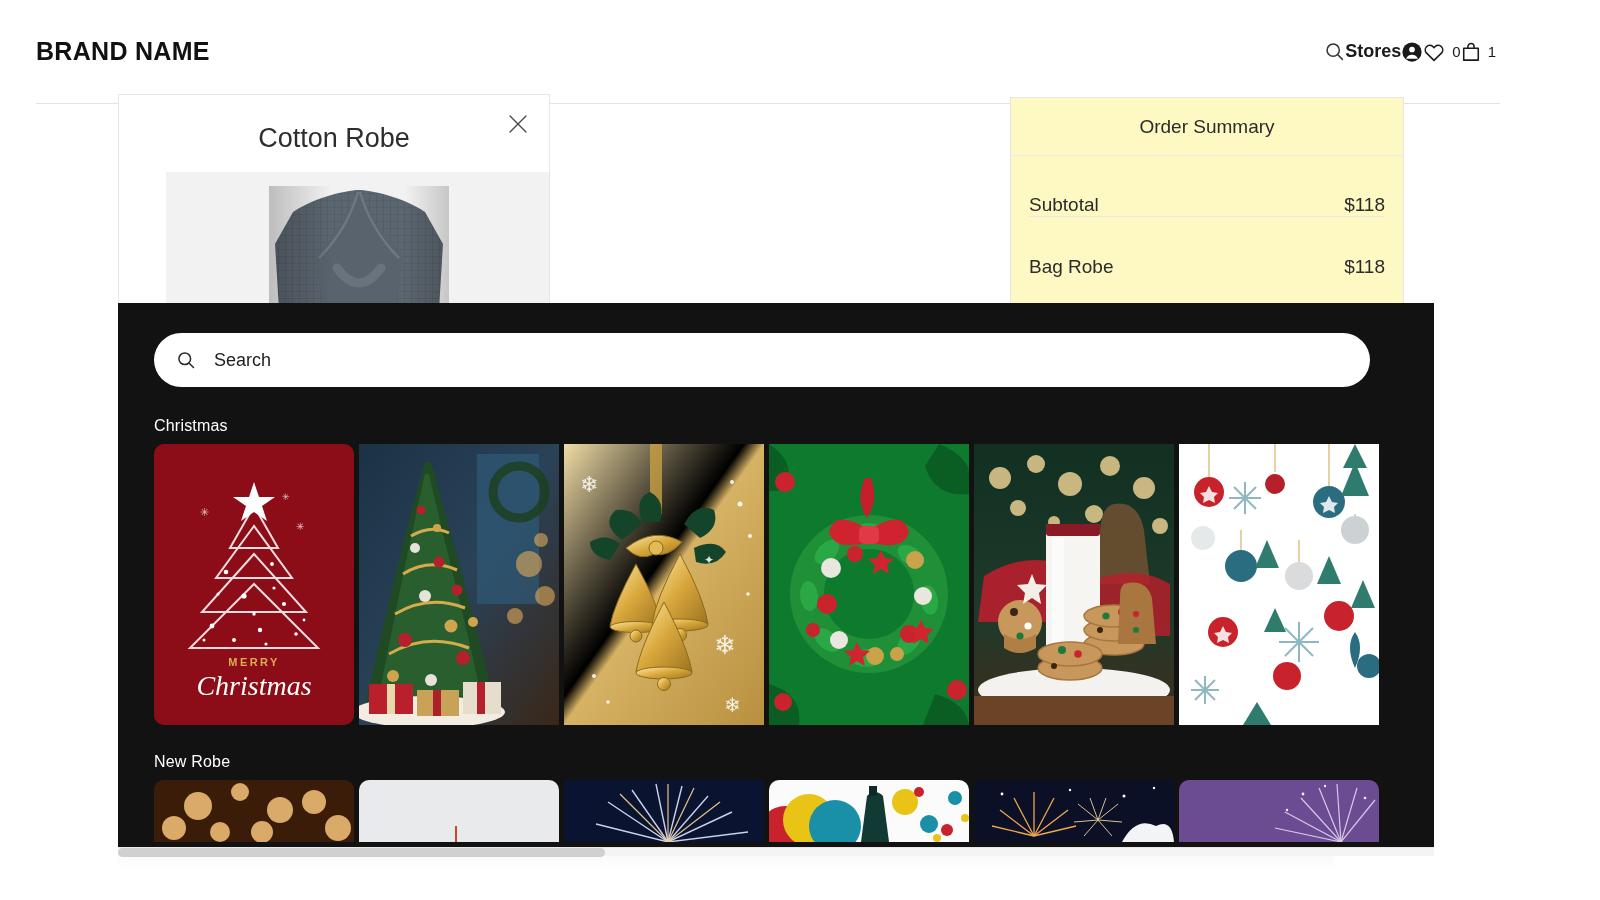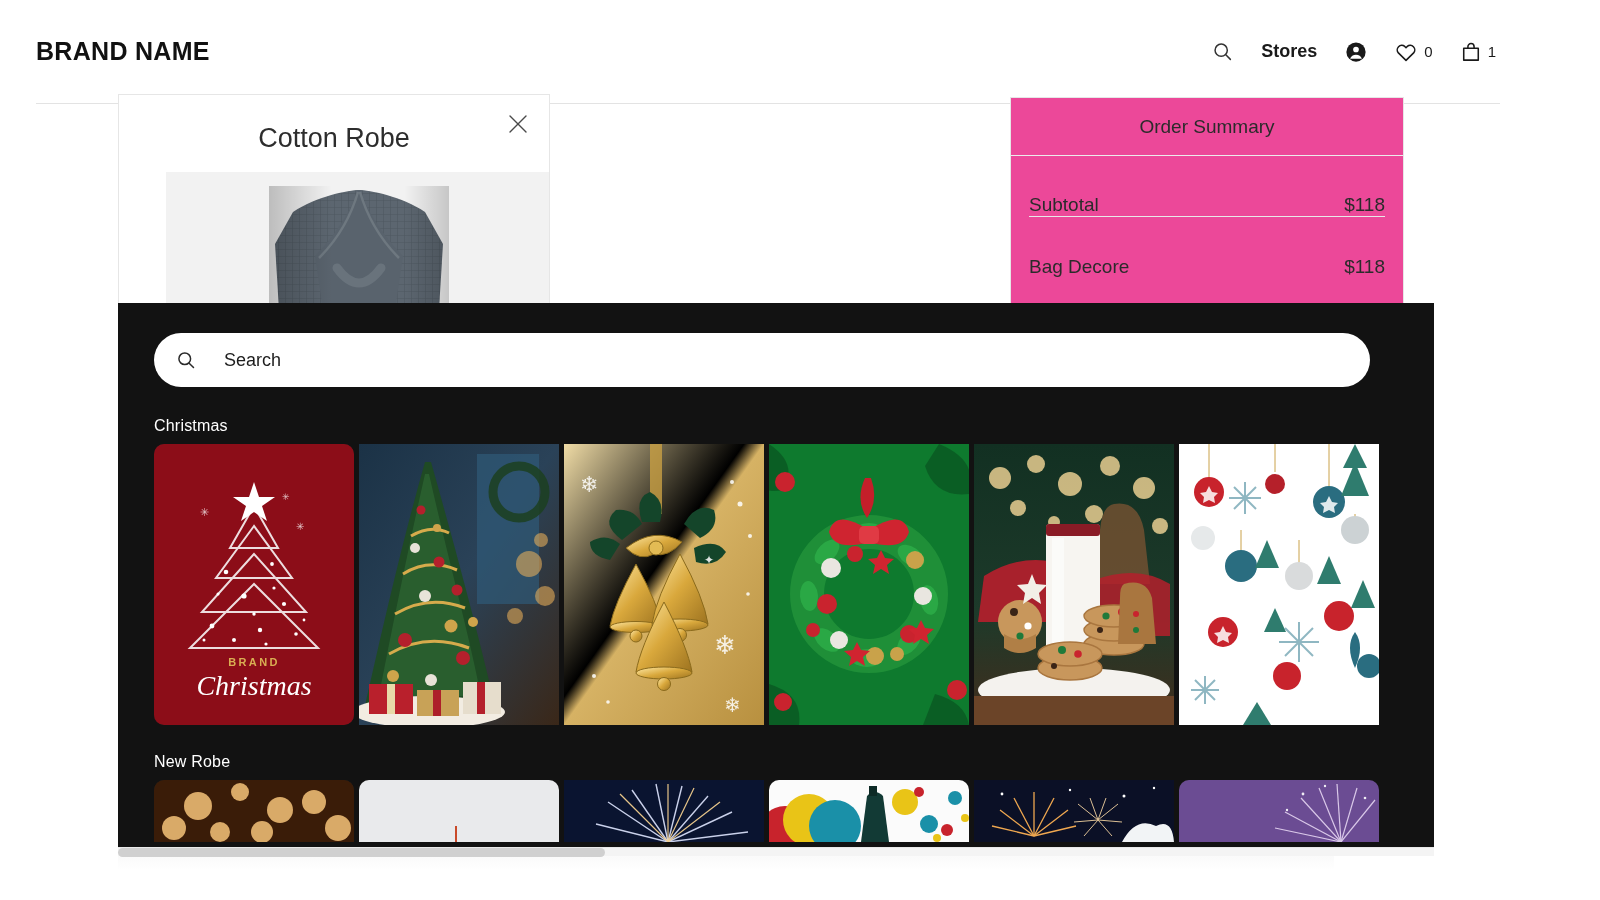--- a/index.html
+++ b/index.html
@@ -20,21 +20,21 @@
   .brand {
     font-size: 25px; font-weight: bold; letter-spacing: 0.3px;
     color: #111; white-space: nowrap;
   }
   .nav { display: flex; align-items: center; margin-left: 64px; gap: 64px; }
   .nav-item {
     font-size: 23px; color: #3a3a3a; white-space: nowrap; cursor: pointer;
     font-weight: 300;
   }
   .header-right {
-    margin-left: auto; display: flex; align-items: center; gap: 28px;
+    margin-left: auto; display: flex; align-items: center; 
     padding-right: 4px;
   }
   .hr-item { display: flex; align-items: center; gap: 7px; cursor: pointer; }
   .hr-label { font-size: 18px; font-weight: 600; color: #1a1a1a; }
   .hr-count { font-size: 15px; color: #1a1a1a; }
   .icon { display: inline-flex; align-items: center; justify-content: center; }
 
   
   .product-card {
     position: absolute; left: 118px; top: 94px; width: 432px; height: 230px;
@@ -54,21 +54,21 @@
     background: #f2f2f2; overflow: hidden;
   }
   .robe {
     position: absolute; left: 50%; top: 14px; transform: translateX(-50%);
     width: 260px; height: 190px;
   }
 
   
   .order-summary {
     position: absolute; left: 1010px; top: 97px; width: 394px; height: 222px;
-    background: #ec4899; border: 1px solid #e6e6e6;
+    background: #fef9c3; border: 1px solid #e6e6e6;
   }
   .os-head {
     height: 58px; display: flex; align-items: center; justify-content: center;
     border-bottom: 1px solid #ececec;
     font-size: 19px; color: #2b2b2b; font-weight: 400;
   }
   .os-row {
     height: 61px; margin: 0 18px; display: flex; align-items: flex-end;
     justify-content: space-between;
     font-size: 19px; color: #2b2b2b;
@@ -76,21 +76,21 @@
   .os-row.divided { border-bottom: 1px solid #e8e8e8; }
 
   
   .overlay {
     position: absolute; left: 118px; top: 303px; width: 1316px; height: 544px;
     background: #121212; overflow: hidden;
   }
   .search-wrap {
     position: absolute; left: 36px; top: 30px; width: 1216px; height: 54px;
     background: #fff; border-radius: 27px;
-    display: flex; align-items: center; padding: 0 22px; gap: 28px;
+    display: flex; align-items: center; padding: 0 22px; gap: 18px;
     cursor: text;
   }
   .search-placeholder { font-size: 18px; color: #1d1d1d; font-weight: 500; }
 
   .section-label {
     position: absolute; left: 36px; color: #ffffff; font-size: 16px;
     font-weight: 400; letter-spacing: 0.2px;
   }
   .tile-row { position: absolute; left: 36px; display: flex; gap: 5px; }
   .tile {
@@ -205,21 +205,21 @@
     </div>
   </div>
 
   <div class="order-summary">
     <div class="os-head">Order Summary</div>
     <div class="os-row divided">
       <span>Subtotal</span>
       <span>$118</span>
     </div>
     <div class="os-row">
-      <span>Bag Decore</span>
+      <span>Bag Robe</span>
       <span>$118</span>
     </div>
   </div>
 
   <div class="overlay">
 
     <div class="search-wrap">
       <span class="icon">
         <svg width="20" height="20" viewBox="0 0 24 24" fill="none" stroke="#2a2a2a" stroke-width="1.8">
           <circle cx="10.5" cy="10.5" r="7"></circle>
@@ -258,21 +258,21 @@
               <circle cx="50" cy="196" r="1.5"></circle>
             <circle cx="100" cy="170" r="1.7"></circle>
               <circle cx="112" cy="200" r="1.6"></circle>
           </g>
           <g fill="#ffffff" opacity="0.75">
             <text x="46" y="72" font-size="11">✳</text>
             <text x="142" y="86" font-size="10">✳</text>
             <text x="128" y="56" font-size="9">✳</text>
           </g>
         </svg>
-        <div class="center" style="top:212px; font-size:11px; letter-spacing:2.4px; color:#d9ae53; font-weight:bold;">BRAND</div>
+        <div class="center" style="top:212px; font-size:11px; letter-spacing:2.4px; color:#d9ae53; font-weight:bold;">MERRY</div>
         <div class="center" style="top:226px; font-size:28px; color:#fff; font-family:'Liberation Serif',serif; font-style:italic;">Christmas</div>
       </div>
 
       <div class="tile">
         <svg class="art" viewBox="0 0 200 281">
           <defs>
             <linearGradient id="roomG" x1="0" y1="0" x2="1" y2="1">
               <stop offset="0" stop-color="#1b3246"></stop>
                 <stop offset="0.5" stop-color="#2a4258"></stop>
               <stop offset="1" stop-color="#3a2718"></stop>

